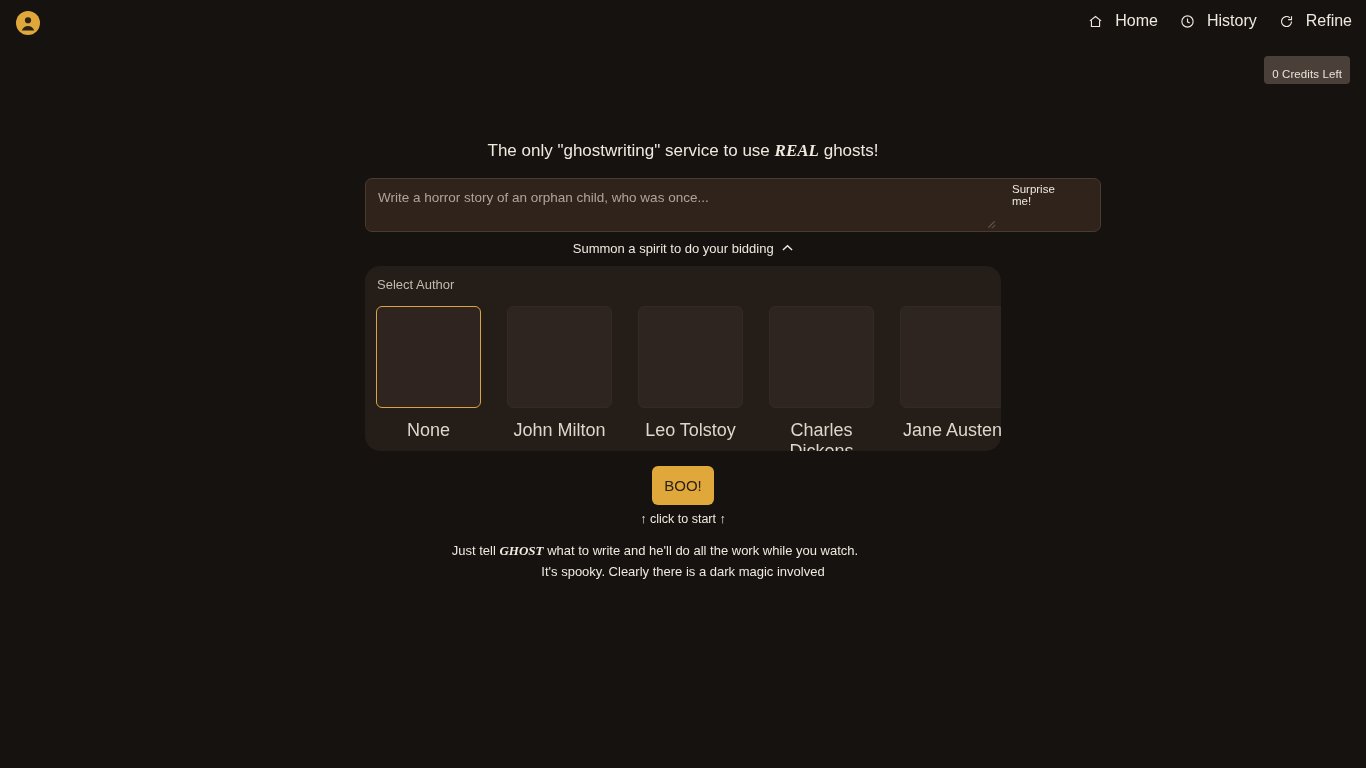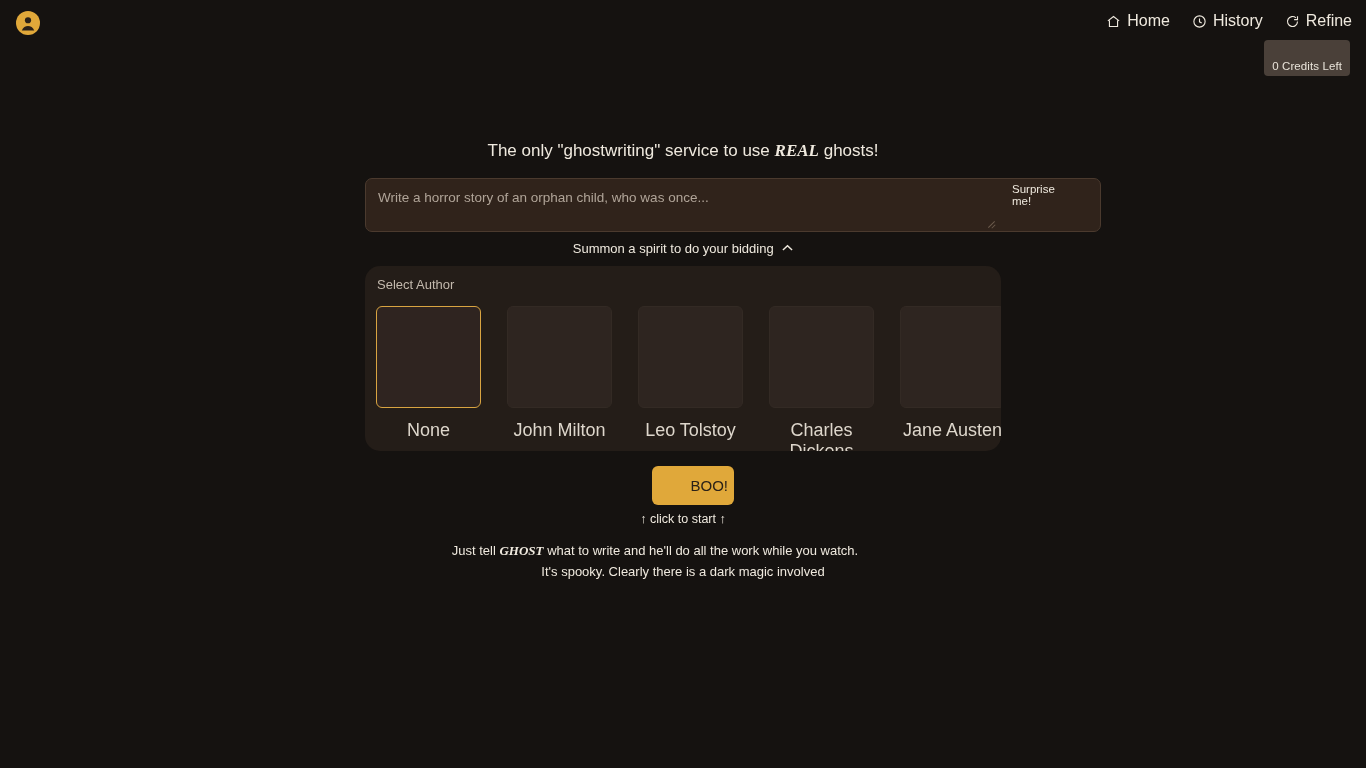--- a/index.html
+++ b/index.html
@@ -22,28 +22,28 @@
     background: #e0a83a;
     display: flex; align-items: center; justify-content: center;
   }
   .avatar svg { display: block; }
 
   .navlinks {
     position: absolute; right: 14px; top: 13px;
     display: flex; align-items: center; gap: 22px;
     font-size: 16px; color: #efe9de;
   }
-  .navlink { display: flex; align-items: center; gap: 6px; cursor: pointer; }
+  .navlink { display: flex; align-items: center; gap: 12px; cursor: pointer; }
   .navlink .glyph { display: flex; align-items: center; }
   .navlabel { line-height: 1; }
 
   .credits {
-    position: absolute; right: 16px; top: 40px;
+    position: absolute; right: 16px; top: 56px;
     background: #4a4039; color: #e9e3d9;
-    font-size: 11.5px; padding: 20px 8px 4px; border-radius: 4px;
+    font-size: 11.5px; padding: 12px 8px 4px; border-radius: 4px;
     letter-spacing: .1px;
   }
 
   
   .tagline {
     position: absolute; top: 141px; left: 0; width: 1366px;
     text-align: center; font-size: 17px; color: #efe9de;
   }
   .tagline i { font-family: "Liberation Serif", serif; font-weight: bold; font-style: italic; }
 
@@ -99,25 +99,24 @@
     width: 105px; height: 102px; border-radius: 6px;
     background: #2e2520; border: 1px solid #332a24;
   }
   .card.selected .thumb { border: 1px solid #d9a441; background: #2f2420; }
   .card .cname {
     margin-top: 12px; text-align: center; font-size: 18px; color: #ded7cc;
   }
 
   .boo {
     position: absolute; left: 652px; top: 466px;
-    width: 82px; height: 39px;
+    width: 62px; height: 39px;
     background: #e0a83a; color: #2a2118; border: none; border-radius: 6px;
     font-size: 15px; font-family: "Liberation Sans", sans-serif;
     cursor: pointer;
-    text-align: right;
   }
   .clickstart {
     position: absolute; left: 0; top: 512px; width: 1366px;
     text-align: center; font-size: 12.5px; color: #efe9de;
   }
   .foot1 {
     position: absolute; left: 0; top: 543px; width: 1310px;
     text-align: center; font-size: 13px; color: #efe9de;
   }
   .foot1 i { font-family: "Liberation Serif", serif; font-weight: bold; font-style: italic; }

